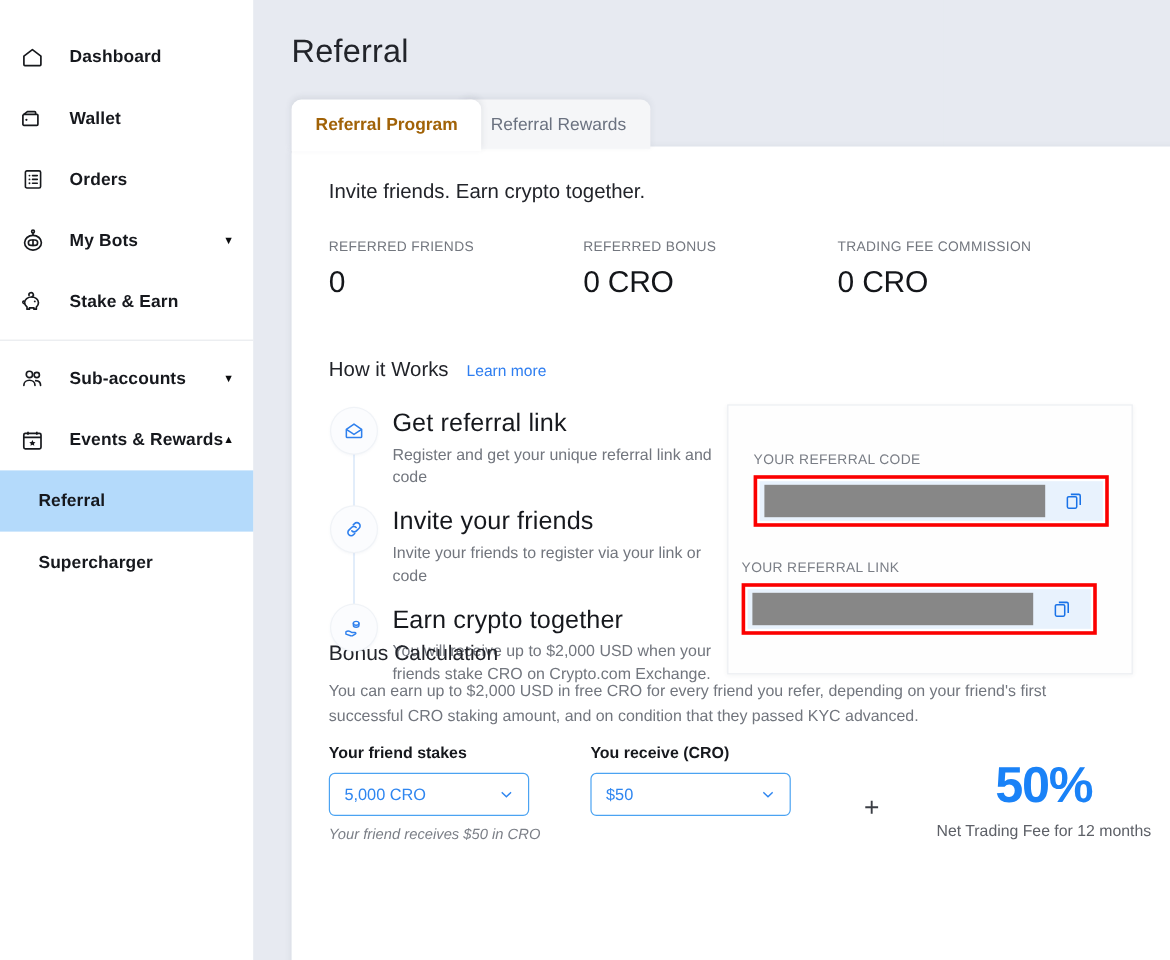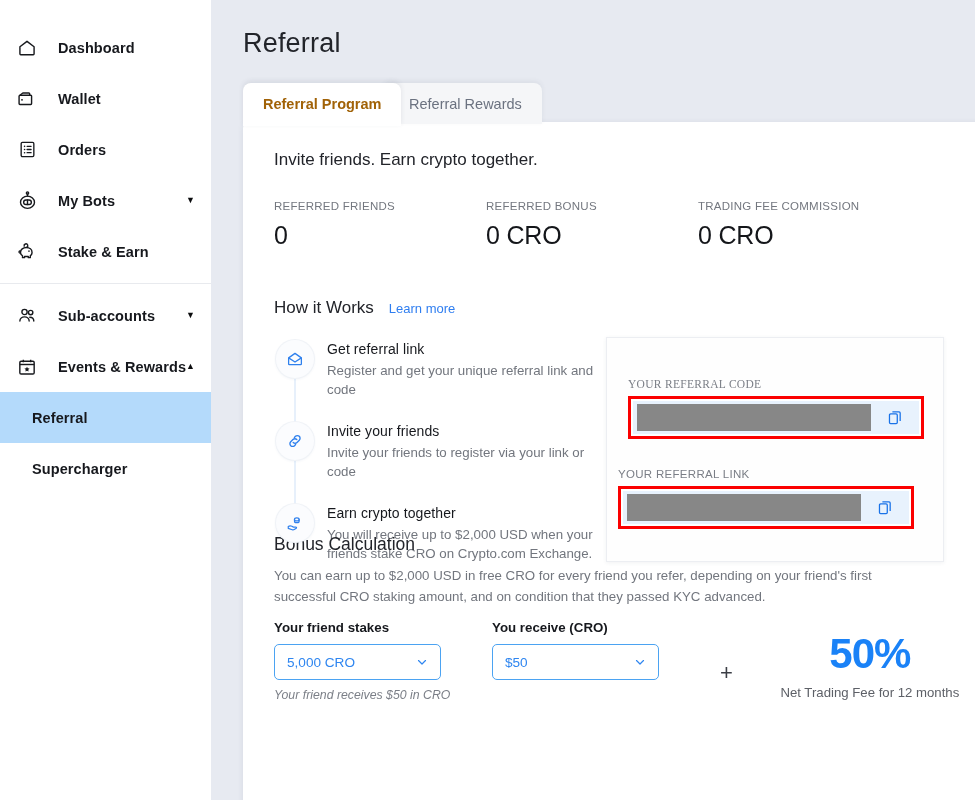--- a/index.html
+++ b/index.html
@@ -207,21 +207,21 @@
     position: absolute;
     left: 50%;
     top: 34px; bottom: -6px;
     width: 1px;
     background: #cfe2f7;
     transform: translateX(-.5px);
     z-index: 1;
   }
   .step-body { margin-left: 11px; padding-top: 1px; }
   .step-title {
-    font-size: 14px;
+    font-size: 21px;
     color: #16181d;
     font-weight: 400;
     letter-spacing: .1px;
   }
   .step-desc {
     margin-top: 4px;
     font-size: 13.3px;
     color: #72767e;
     line-height: 1.46;
     width: 272px;
@@ -529,21 +529,21 @@
           </div>
           <div class="step-body">
             <div class="step-title">Earn crypto together</div>
             <div class="step-desc">You will receive up to $2,000 USD when your friends stake CRO on Crypto.com Exchange.</div>
           </div>
         </div>
       </div>
 
       <div class="ref-panel">
 
-        <div style="position:absolute; left:21px; top:40px; width:296px;font-family:Liberation Serif, serif;">
+        <div style="position:absolute; left:21px; top:40px; width:296px;">
           <div class="ref-field-label">YOUR REFERRAL CODE</div>
           <div class="ref-box-hl">
             <div class="ref-input-row">
               <div class="redacted"></div>
               <div class="copy-btn">
                 <span>
                   <svg width="17" height="17" viewBox="0 0 24 24" fill="none" stroke="#1a73e8" stroke-width="1.8" stroke-linejoin="round">
                     <rect x="3.5" y="7" width="11" height="13.5" rx="1.6"></rect>
                     <path d="M7.6 4.2h9.4a1.6 1.6 0 0 1 1.6 1.6v11"></path>
                   </svg>

